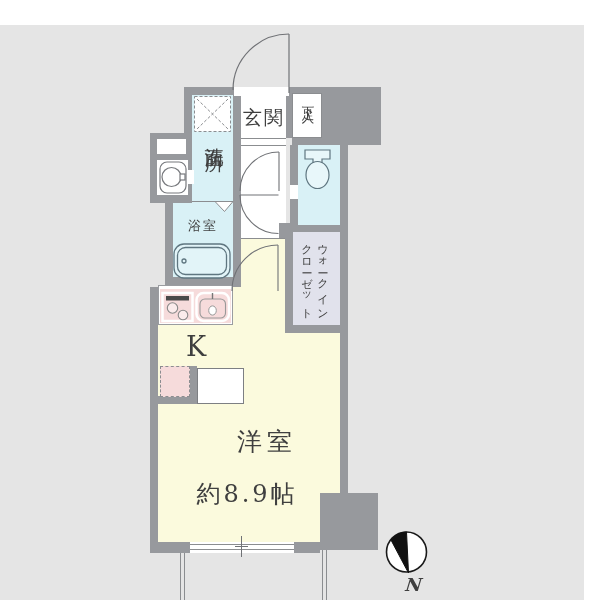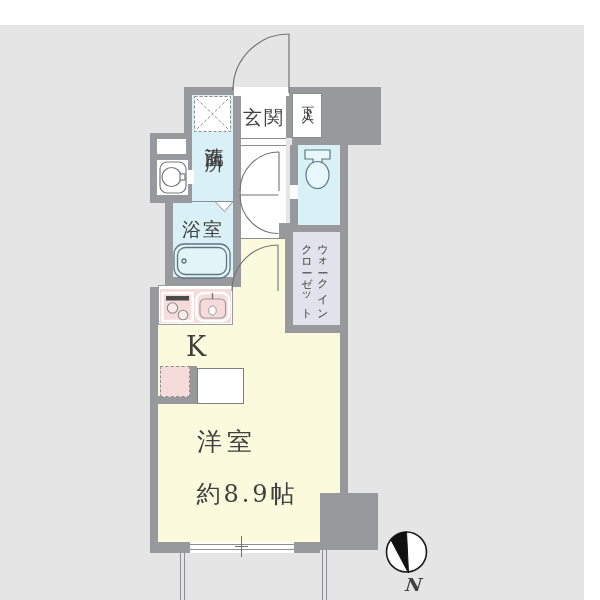--- a/index.html
+++ b/index.html
@@ -154,28 +154,28 @@
       <path d="M406.5,507 L408.5,548 L391,515 C394.5,510.5 399.5,507.3 406.5,507 Z" fill="#111111" stroke="#111111" stroke-width="1"></path>
     </g>
   </svg>
 
   <div class="lbl" style="left:241px;top:80px;width:46px;text-align:center;font-size:19px;letter-spacing:2px;">玄関</div>
 
   <div class="lbl vtext" style="left:299px;top:72px;height:40px;font-size:12.5px;letter-spacing:2px;">下足入</div>
 
   <div class="lbl vtext" style="left:202px;top:107px;height:78px;font-size:19px;letter-spacing:3px;">洗面所</div>
 
-  <div class="lbl" style="left:181px;top:192px;width:44px;text-align:center;font-size:19px;letter-spacing:2px;">浴室</div>
+  <div class="lbl" style="left:181px;top:192px;width:44px;text-align:center;font-size:13px;letter-spacing:2px;">浴室</div>
 
   <div class="lbl vtext" style="left:298px;top:211px;height:90px;font-size:11px;letter-spacing:3px;line-height:16px;">
     <span style="display:block;">ウォークイン</span>
     <span style="display:block;">クローゼット</span>
   </div>
 
   <div class="lbl ktext" style="left:186px;top:306px;">K</div>
 
-  <div class="lbl" style="left:197px;top:400px;width:100px;text-align:left;font-size:25px;letter-spacing:5px;">洋室</div>
+  <div class="lbl" style="left:197px;top:400px;width:100px;text-align:right;font-size:25px;letter-spacing:5px;">洋室</div>
 
   <div class="lbl" style="left:172px;top:453px;width:150px;text-align:center;font-size:24px;letter-spacing:3px;">約8.9帖</div>
 
   <div class="lbl north" style="left:403px;top:549px;width:22px;text-align:center;">N</div>
 
 </div>
 
 </body></html>

